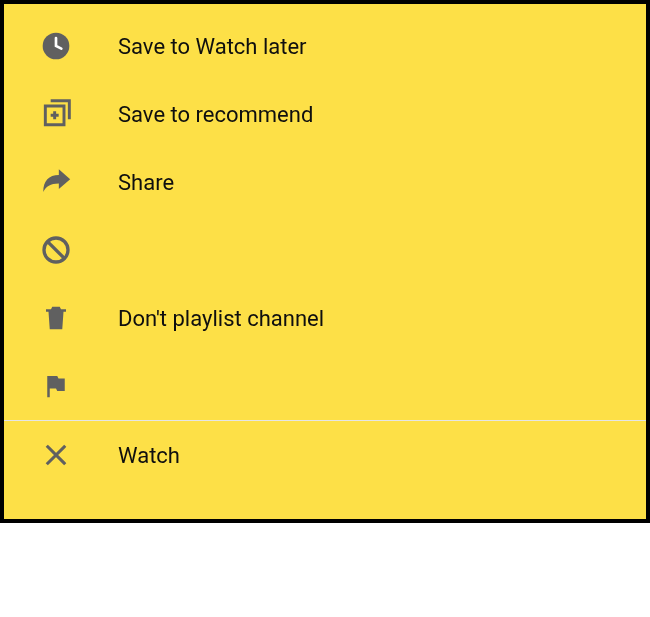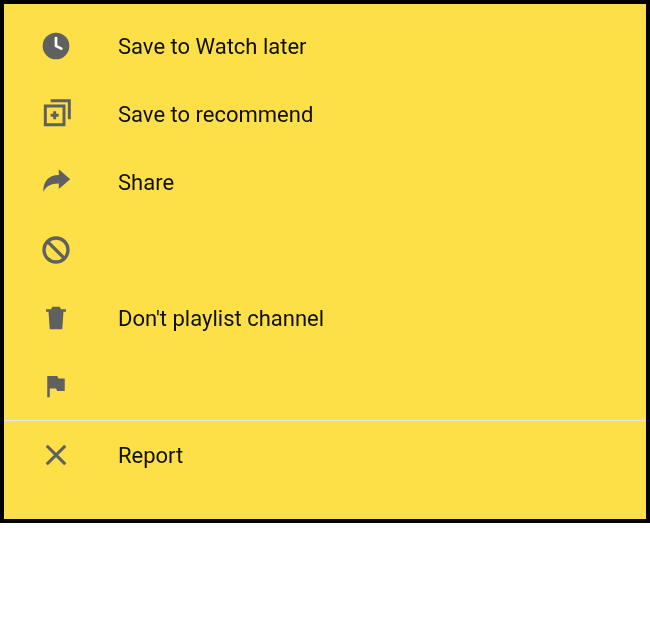--- a/index.html
+++ b/index.html
@@ -133,17 +133,17 @@
     </div>
 
     <div class="divider"></div>
 
     <div class="menu-item">
       <span class="icon-wrap cancel-icon">
         <svg width="28" height="28" viewBox="0 0 24 24">
             <path d="M5 5l14 14M19 5L5 19" stroke="#606060" stroke-width="2.6" fill="none" stroke-linecap="square"></path>
           </svg>
       </span>
-      <span class="label">Report</span>
+      <span class="label">Watch</span>
     </div>
 
   </div>
 </div>
 
 </body></html>

